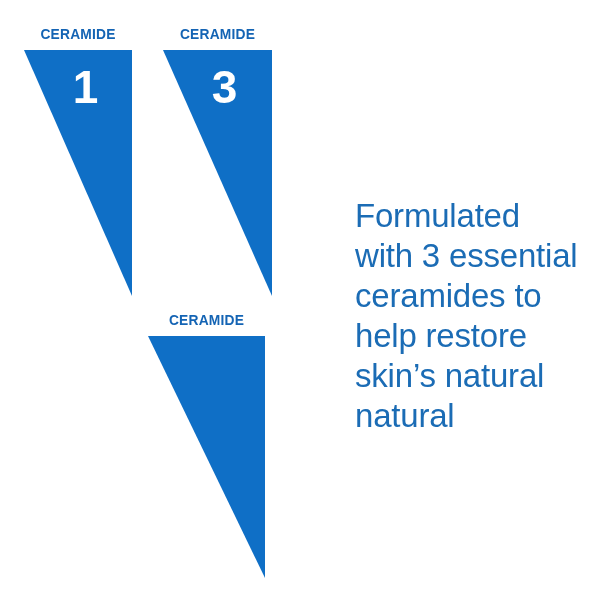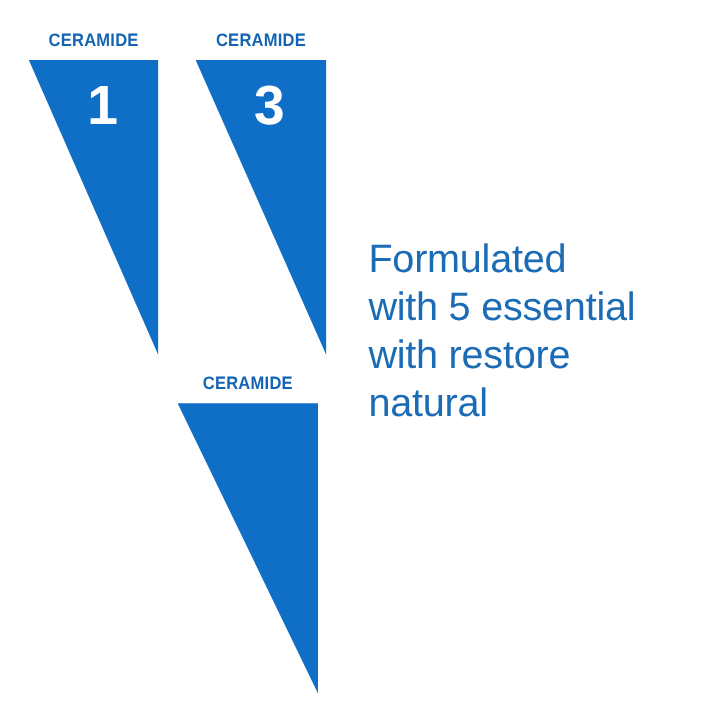--- a/index.html
+++ b/index.html
@@ -92,20 +92,21 @@
     font-family: "Liberation Sans", sans-serif;
     font-weight: normal;
     font-size: 33px;
     line-height: 40px;
     letter-spacing: -0.2px;
     user-select: none;
   }
   #description .desc-line {
     display: block;
     white-space: nowrap;
+    margin-left: 48px;
   }
 </style>
 </head>
 <body style="background: rgb(255, 255, 255);">
 
 <div id="canvas" style="background: rgb(255, 255, 255);">
 
   <div class="ceramide-badge" id="badge-1">
     <div class="badge-label" style="color: rgb(20, 100, 180);">CERAMIDE</div>
     <svg class="badge-shape" viewBox="0 0 108 270" preserveAspectRatio="none">
@@ -124,18 +125,20 @@
 
   <div class="ceramide-badge" id="badge-3">
     <div class="badge-label" style="color: rgb(20, 100, 180);">CERAMIDE</div>
     <svg class="badge-shape" viewBox="0 0 117 266" preserveAspectRatio="none">
       <polygon points="0,24 117,24 117,266" fill="#0f6fc6"></polygon>
     </svg>
   </div>
 
   <div id="description" style="color: rgb(27, 108, 181);">
     <span class="desc-line">Formulated</span>
-    <span class="desc-line">with 5 essential</span>
-    <span class="desc-line">with restore</span>
+    <span class="desc-line">with 3 essential</span>
+    <span class="desc-line">ceramides to</span>
+    <span class="desc-line">help restore</span>
+    <span class="desc-line">skin’s natural</span>
     <span class="desc-line">natural</span>
   </div>
 
 </div>
 
 </body></html>

